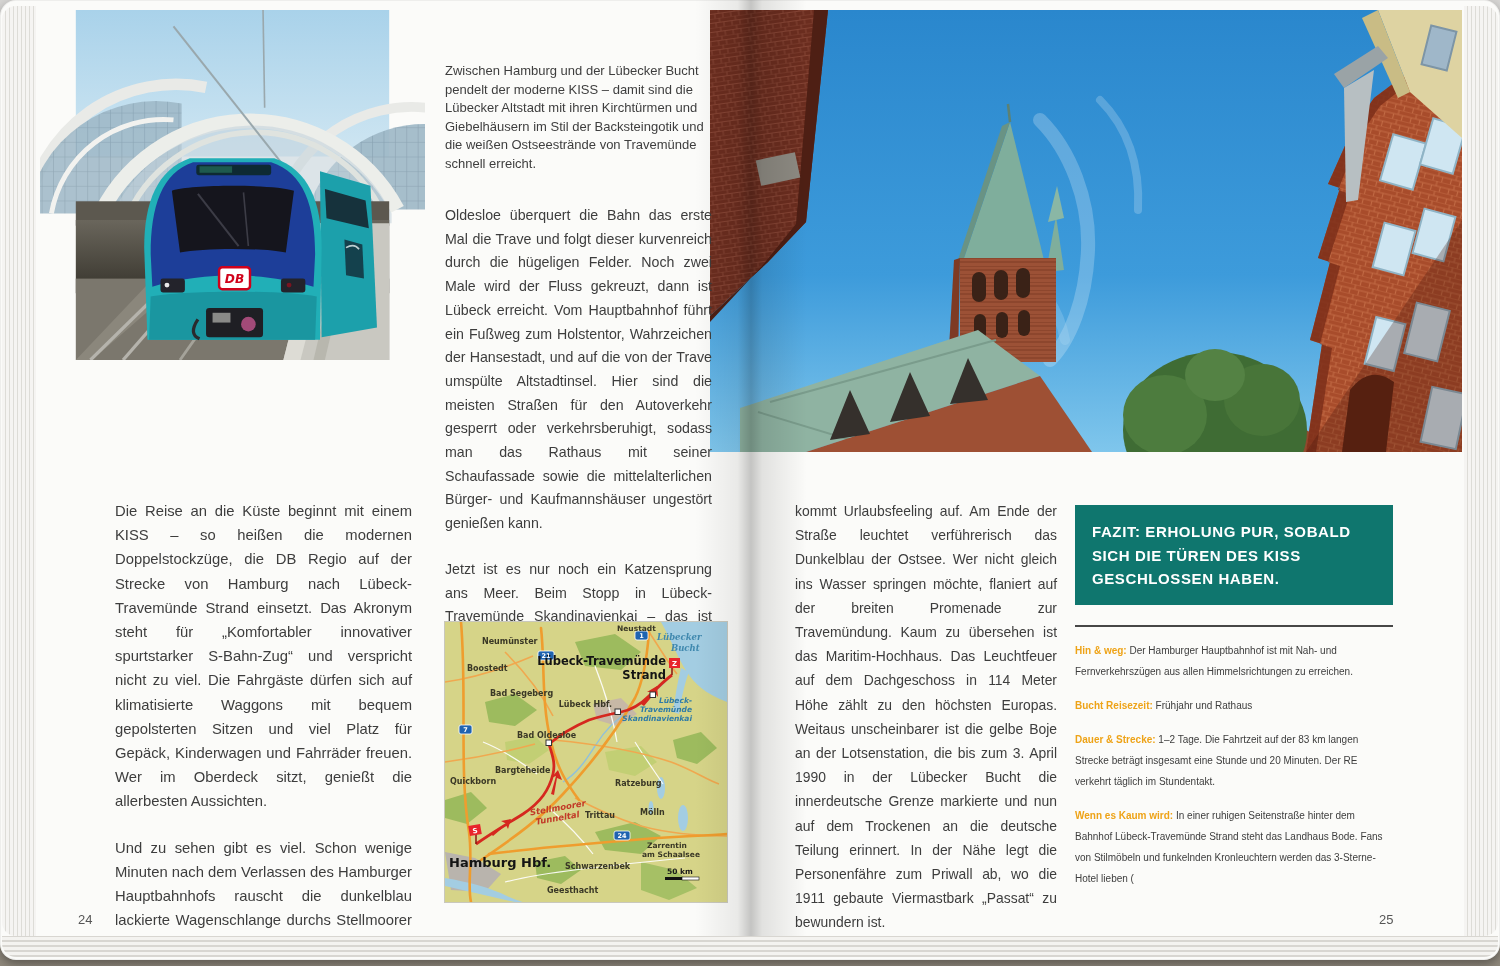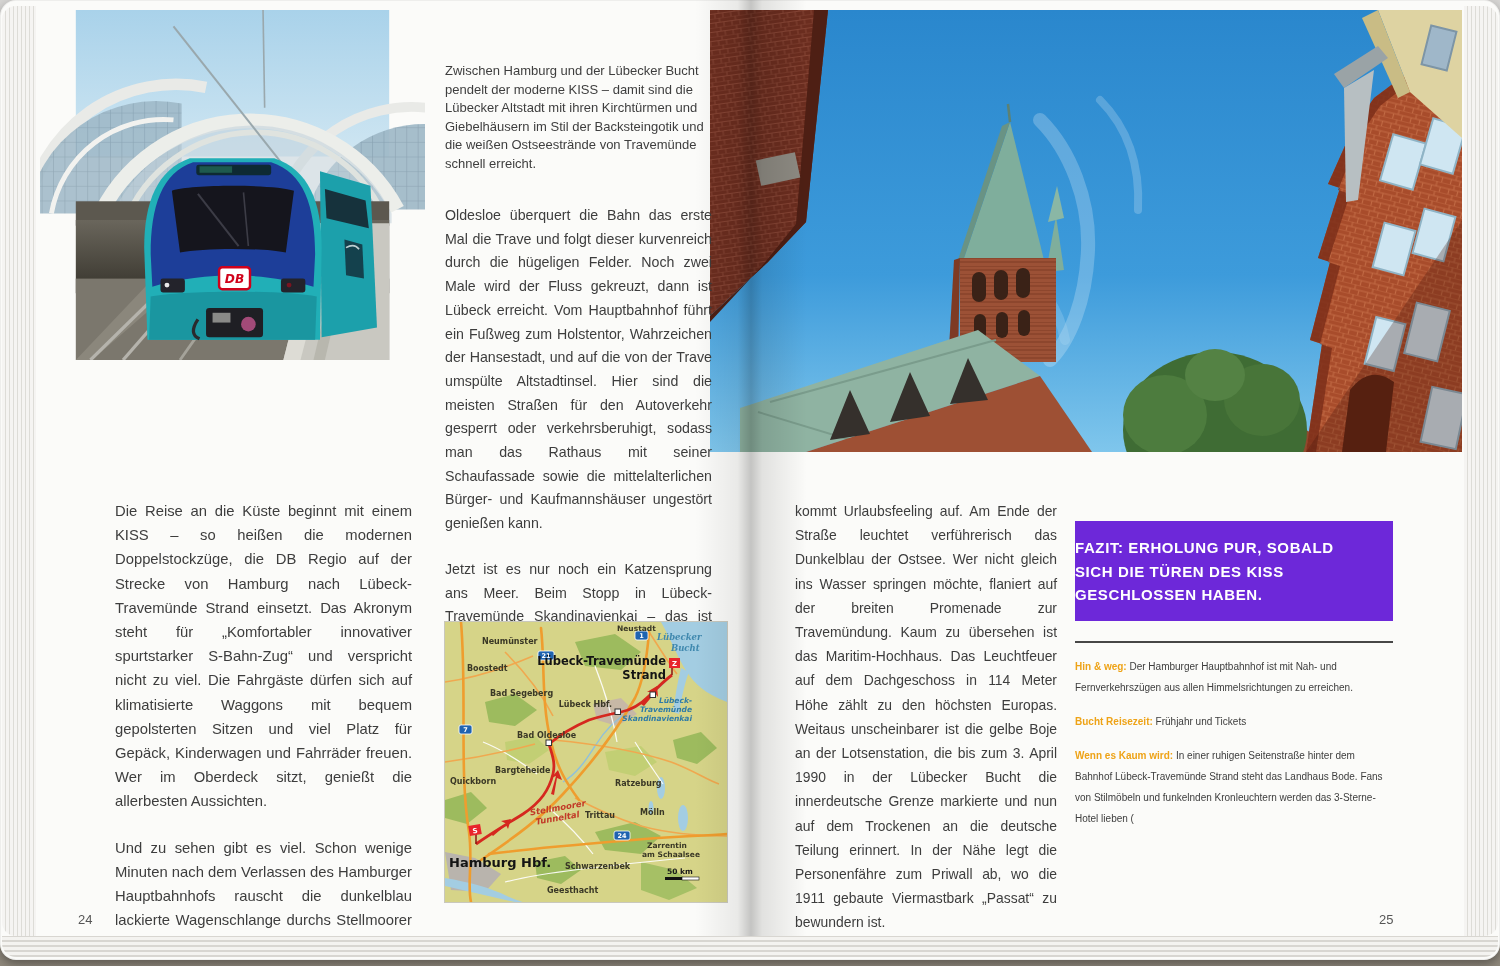--- a/index.html
+++ b/index.html
@@ -40,24 +40,23 @@
     font-size:13px;line-height:18.6px;color:#3e3e3e;
   }
   .bodycol{position:absolute;z-index:3;color:#3d3d3d;text-align:justify;}
   #col-left{left:115px;top:499px;width:297px;font-size:14.8px;line-height:24.2px;}
   #col-mid{left:445px;top:204px;width:267px;font-size:14.2px;line-height:23.7px;}
   #col-right{left:795px;top:499px;width:262px;font-size:13.9px;line-height:24.2px;}
   .bodycol p{margin:0 0 22px 0;}
 
   .sidebar{position:absolute;left:1075px;top:505px;width:318px;z-index:3;color:#3d3d3d;}
   .fazit-box{
-    background:#6d28d9;color:#ffffff;padding:15px 17px 14px 0;
+    background:#0f766e;color:#ffffff;padding:15px 17px 14px 17px;
     font-size:15px;font-weight:bold;letter-spacing:.6px;line-height:23.5px;
     text-transform:uppercase;
-    margin-top:16px;
   }
   .rule{height:2px;background:#474747;margin:20px 0 0 0;}
   .info{font-size:10px;line-height:21px;margin-top:13px;}
   .info .lbl{color:#EEA317;font-weight:bold;}
   .pagenum{position:absolute;z-index:3;font-size:13px;color:#565656;}
   #pg-left{left:78px;top:912px;}
   #pg-right{left:1379px;top:912px;text-align:center;}
 
   .map{position:absolute;left:445px;top:622px;width:282px;height:280px;z-index:3;
        box-shadow:0 0 0 1px #c9c8bd;}
@@ -389,21 +388,24 @@
     <p></p>
   </div>
 
   <div class="sidebar">
     <div class="fazit-box">Fazit: Erholung pur, sobald sich die Türen des KISS geschlossen haben.</div>
     <div class="rule"></div>
     <div class="info">
       <span class="lbl">Hin &amp; weg:</span><span> Der Hamburger Hauptbahnhof ist mit Nah- und Fernverkehrszügen aus allen Himmelsrichtungen zu erreichen.</span>
     </div>
     <div class="info">
-      <span class="lbl">Bucht Reisezeit:</span><span> Frühjahr und Tickets</span>
+      <span class="lbl">Bucht Reisezeit:</span><span> Frühjahr und Rathaus</span>
+    </div>
+    <div class="info">
+      <span class="lbl">Dauer &amp; Strecke:</span><span> 1–2 Tage. Die Fahrtzeit auf der 83 km langen Strecke beträgt insgesamt eine Stunde und 20 Minuten. Der RE verkehrt täglich im Stundentakt.</span>
     </div>
     <div class="info">
       <span class="lbl">Wenn es Kaum wird:</span><span> In einer ruhigen Seitenstraße hinter dem Bahnhof Lübeck-Travemünde Strand steht das Landhaus Bode. Fans von Stilmöbeln und funkelnden Kronleuchtern werden das 3-Sterne-Hotel lieben (</span>
     </div>
 
   </div>
 
   <div class="pagenum" id="pg-left">24</div>
   <div class="pagenum" id="pg-right">25</div>
 

